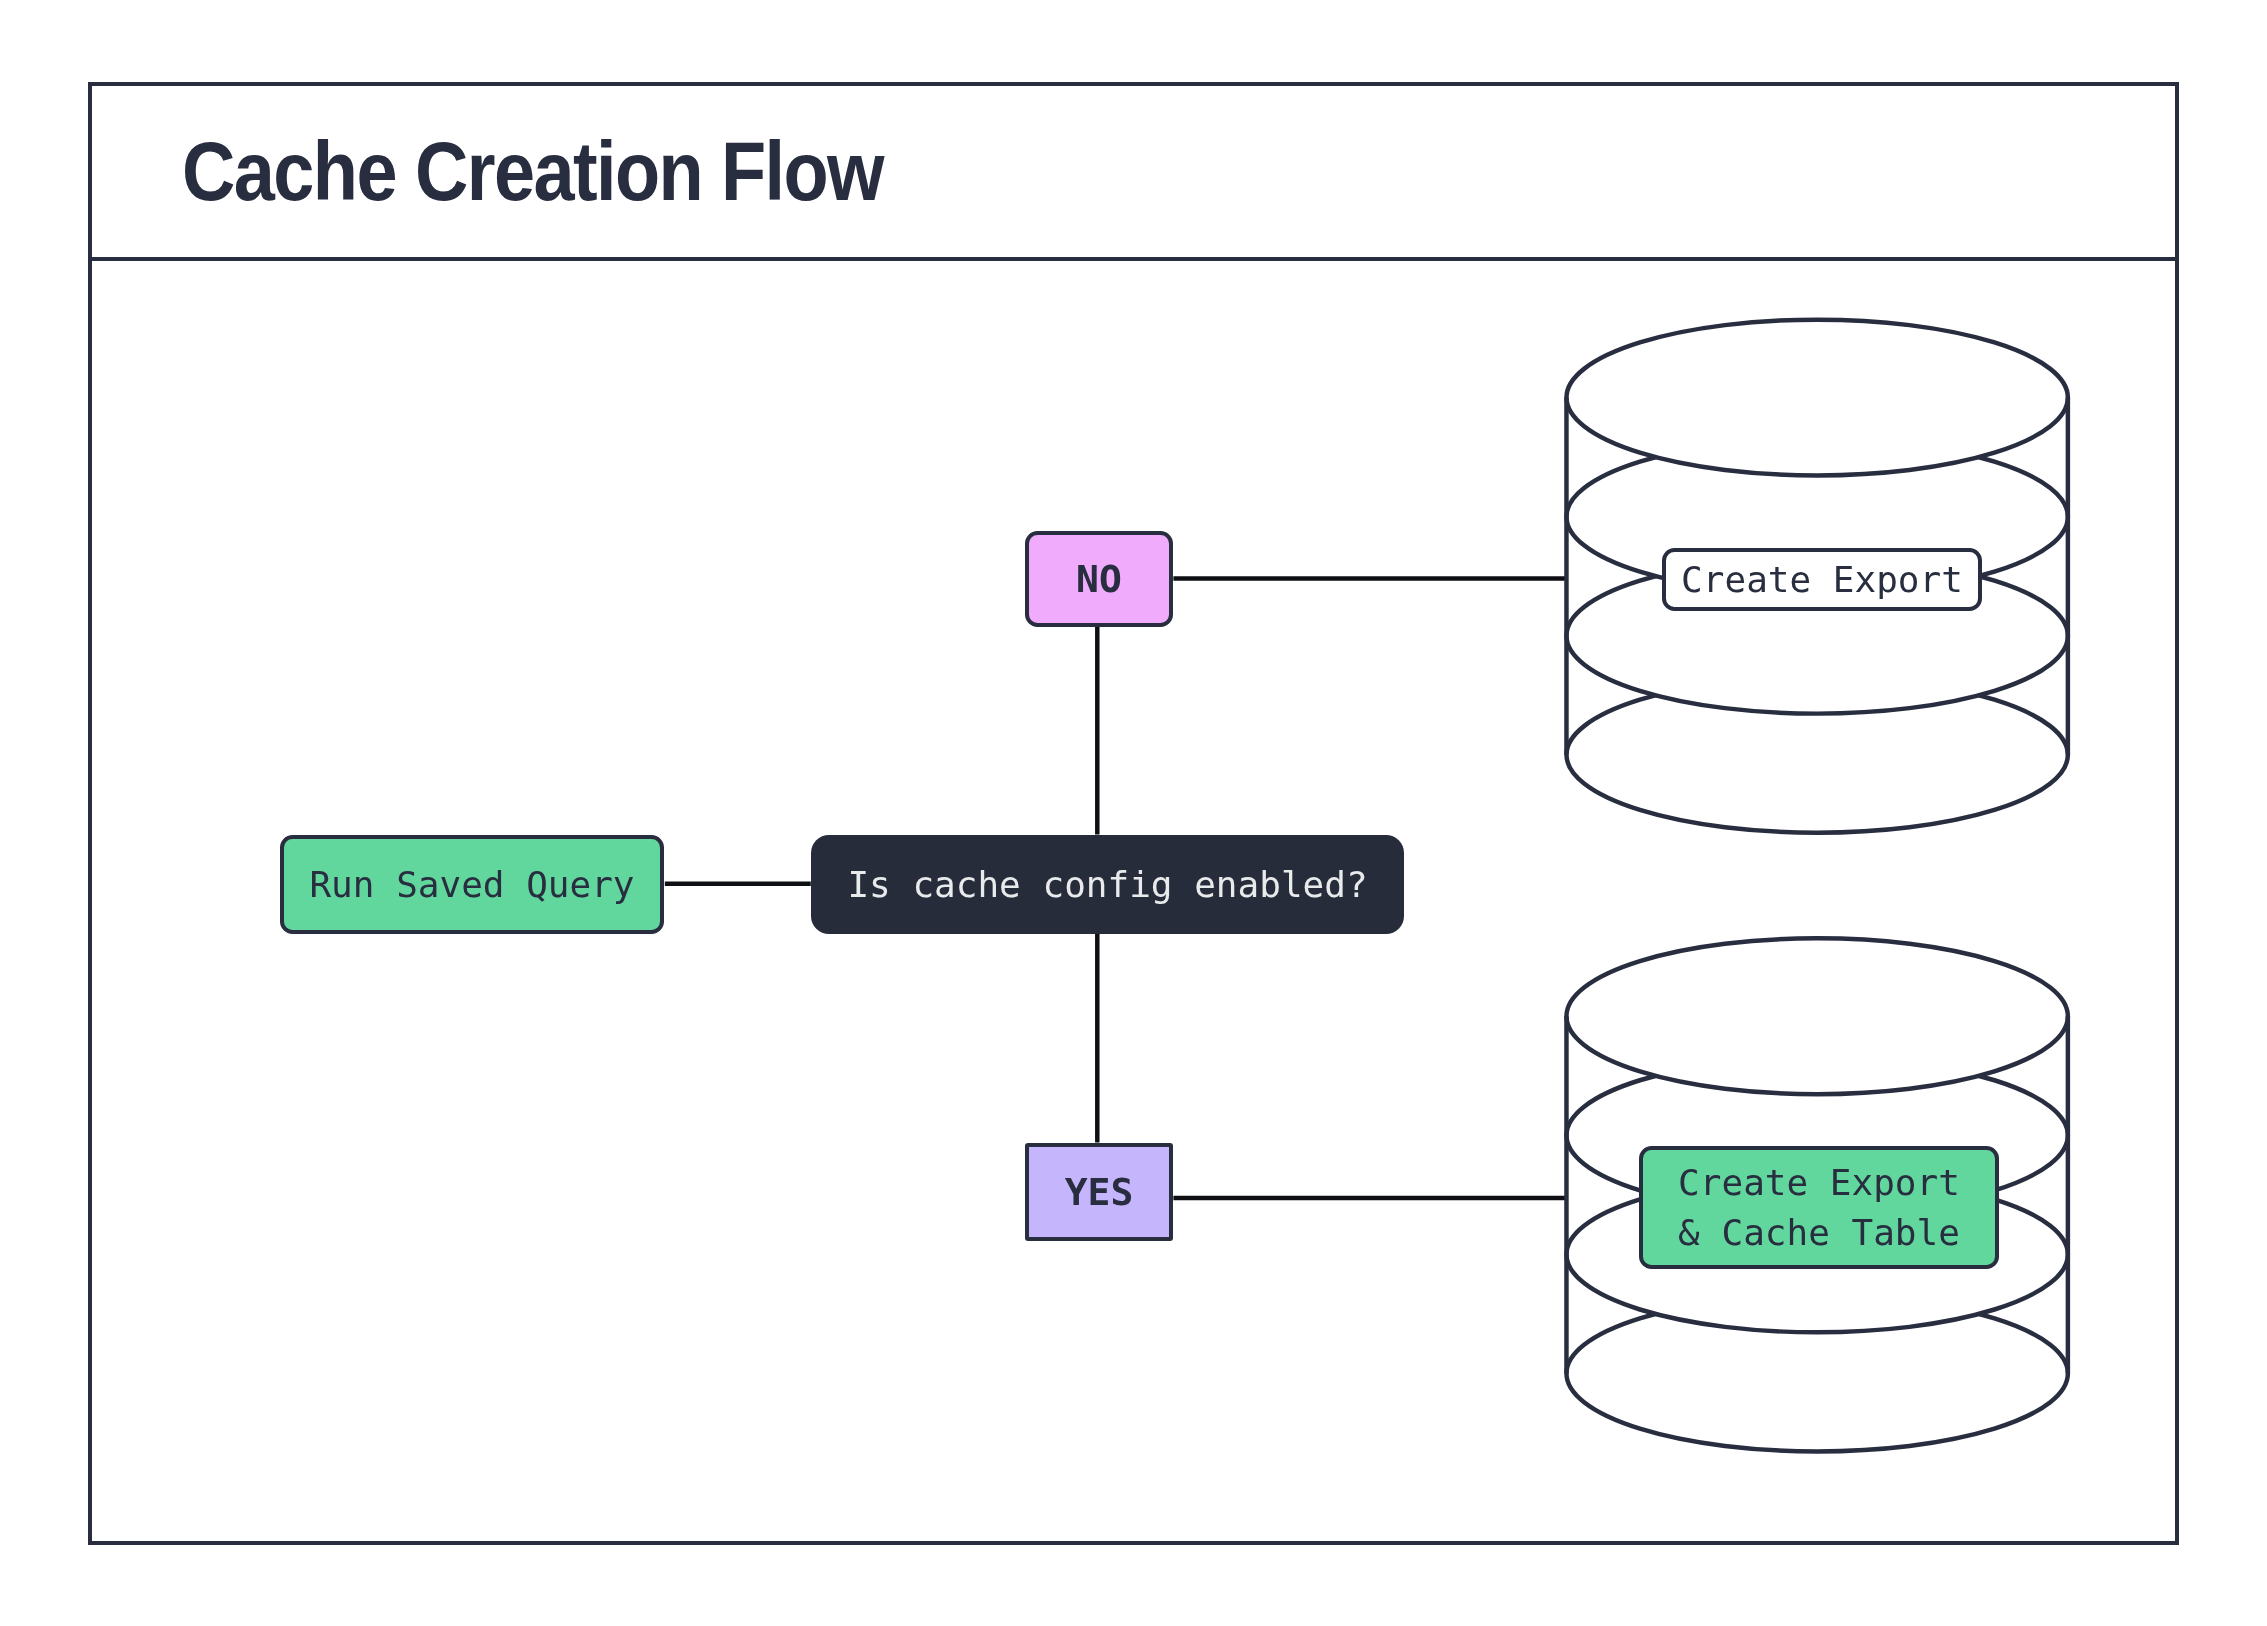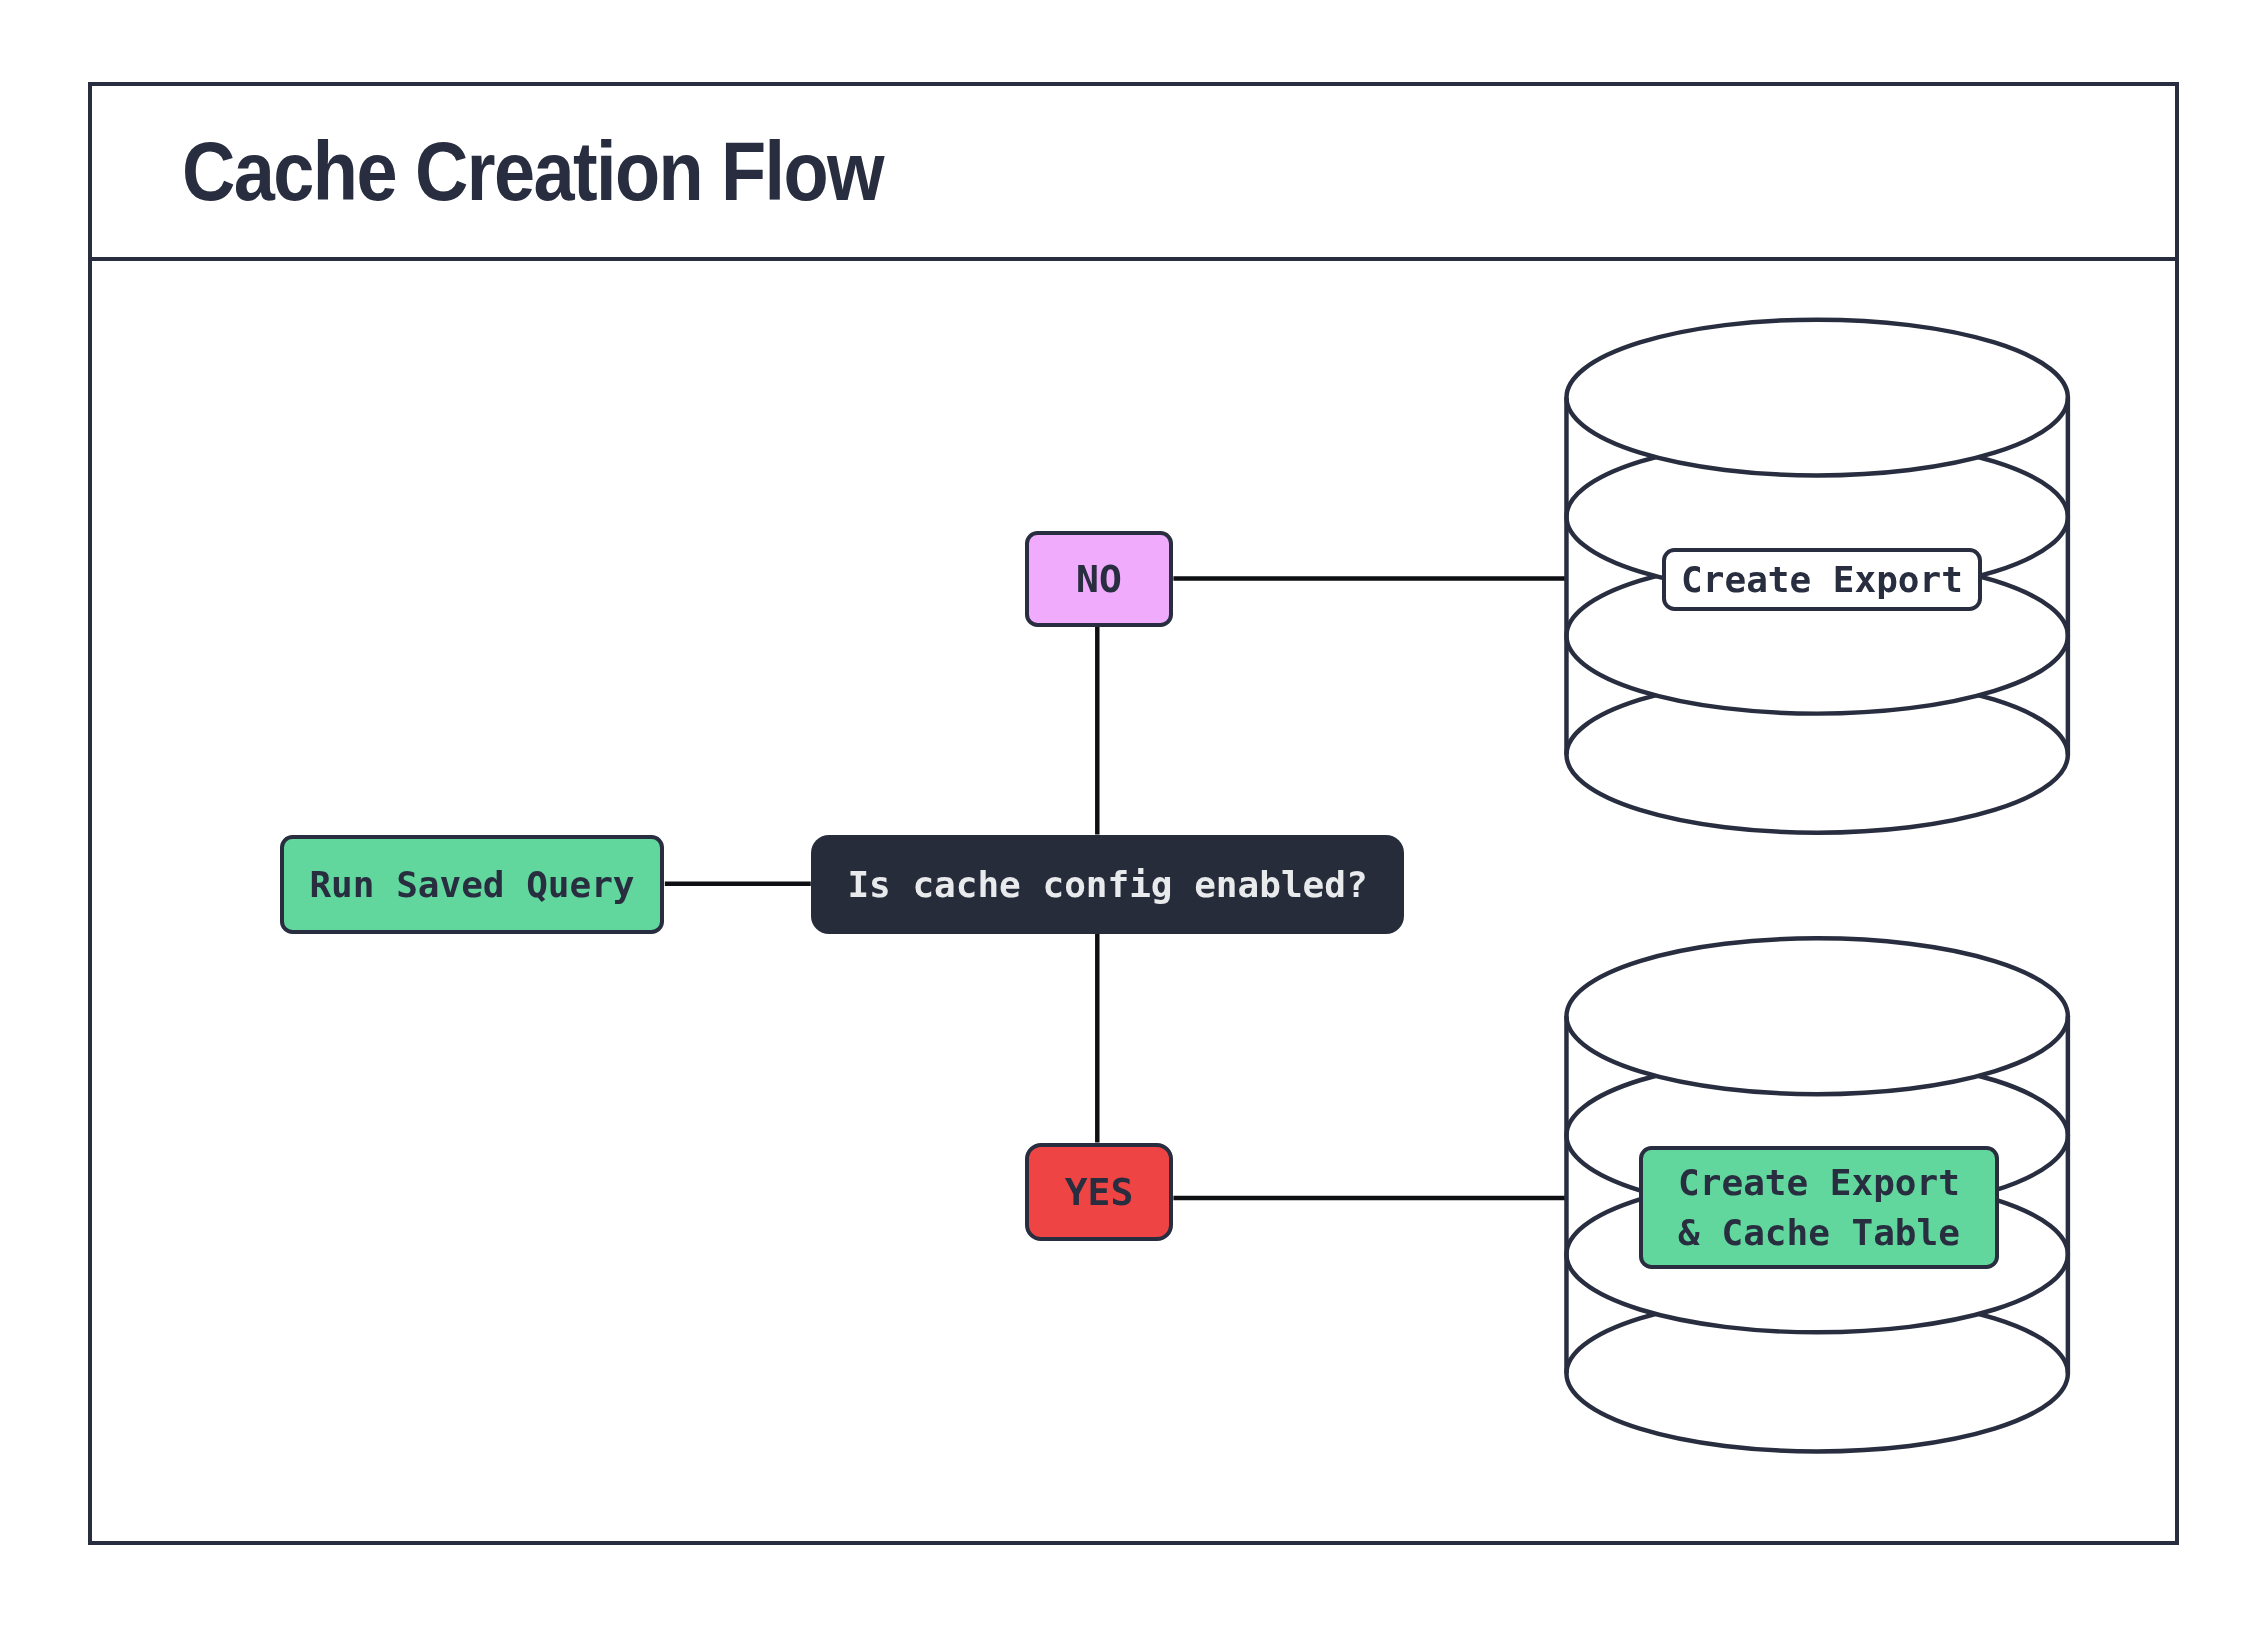--- a/index.html
+++ b/index.html
@@ -58,21 +58,21 @@
     z-index: 1;
   }
   
   .node {
     position: absolute;
     box-sizing: border-box;
     display: flex;
     align-items: center;
     justify-content: center;
     font-family: "DejaVu Sans Mono", monospace;
-    font-weight: 700;
+    font-weight: 400;
     color: #282e3f;
     z-index: 2;
     white-space: nowrap;
   }
   .node-start {
     left: 280px; top: 835px; width: 384px; height: 99px;
     background: #61d79d;
     border: 4.5px solid #282e3f;
     border-radius: 12.5px;
     font-size: 36px;
@@ -87,23 +87,23 @@
   .node-no {
     left: 1025px; top: 531px; width: 148px; height: 96px;
     background: #f0abfc;
     border: 4.5px solid #282e3f;
     border-radius: 12.5px;
     font-size: 38px;
     font-weight: bold;
   }
   .node-yes {
     left: 1025px; top: 1143px; width: 148px; height: 98px;
-    background: #ef4444;
+    background: #c4b5fd;
     border: 4.5px solid #282e3f;
-    border-radius: 16px;
+    border-radius: 3px;
     font-size: 38px;
     font-weight: bold;
   }
   .label-export {
     left: 1662px; top: 548px; width: 320px; height: 63px;
     background: #ffffff;
     border: 4.5px solid #282e3f;
     border-radius: 12.5px;
     font-size: 36px;
   }

